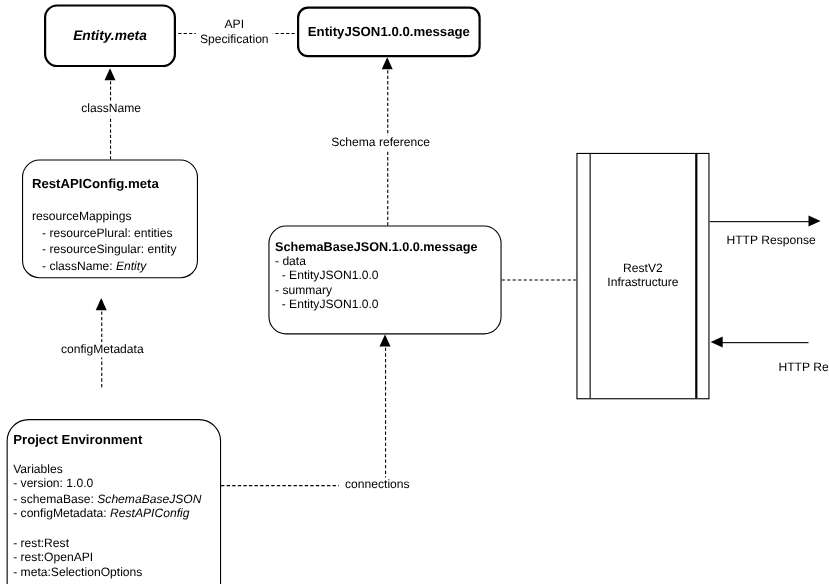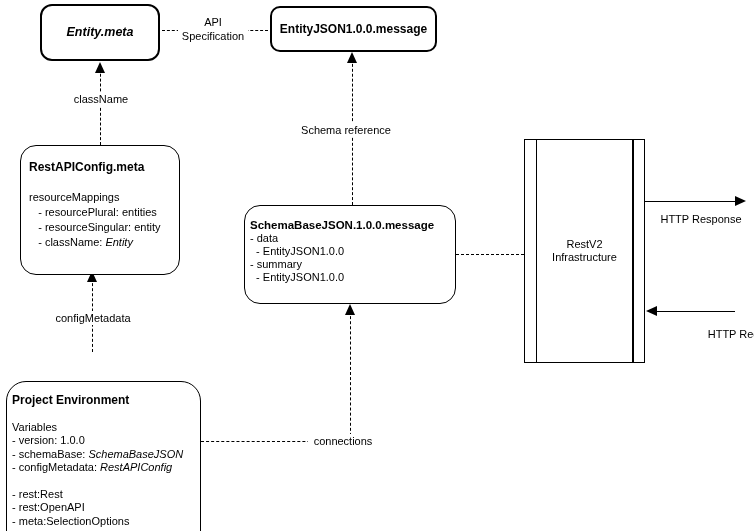--- a/index.html
+++ b/index.html
@@ -42,21 +42,21 @@
     font-weight: bold; font-style: italic; font-size: 12.5px;
   }
   #entity-json {
     left: 270px; top: 6px; width: 167px; height: 46px;
     border-width: 2px; border-radius: 10px;
     font-weight: bold; font-size: 12px;
   }
 
   
   #rest-api-config {
-    left: 20px; top: 145px; width: 160px; height: 130px;
+    left: 20px; top: 145px; width: 160px; height: 108px;
     padding: 14px 6px 0 8px;
     line-height: 15px;
   }
   #rest-api-config .title { margin-bottom: 15px; }
 
   
   #schema-base {
     left: 244px; top: 205px; width: 212px; height: 99px;
     padding: 13px 4px 0 5px;
     line-height: 13px;

